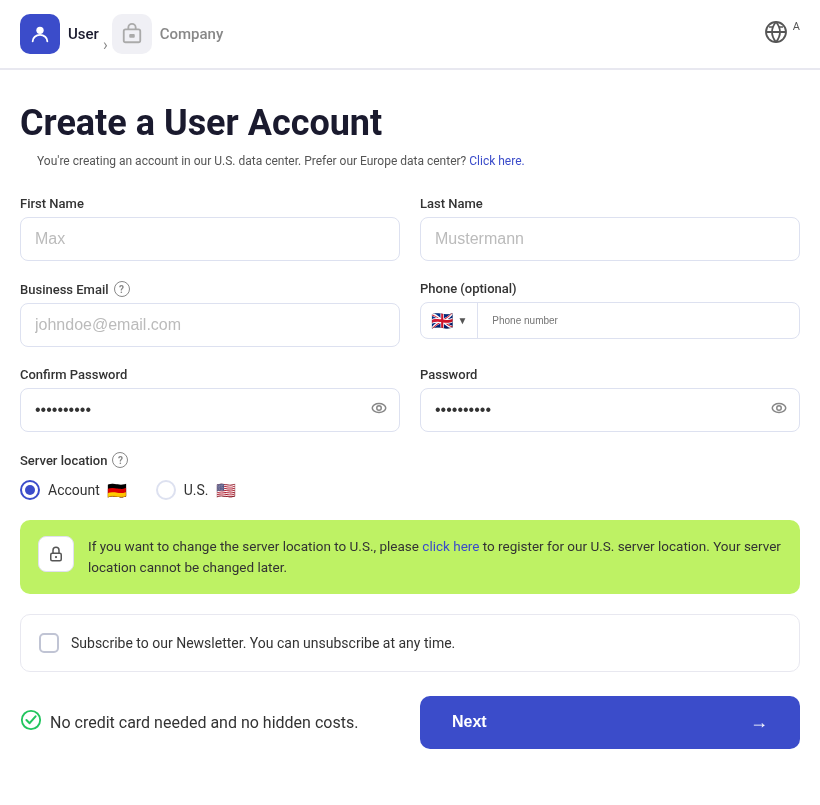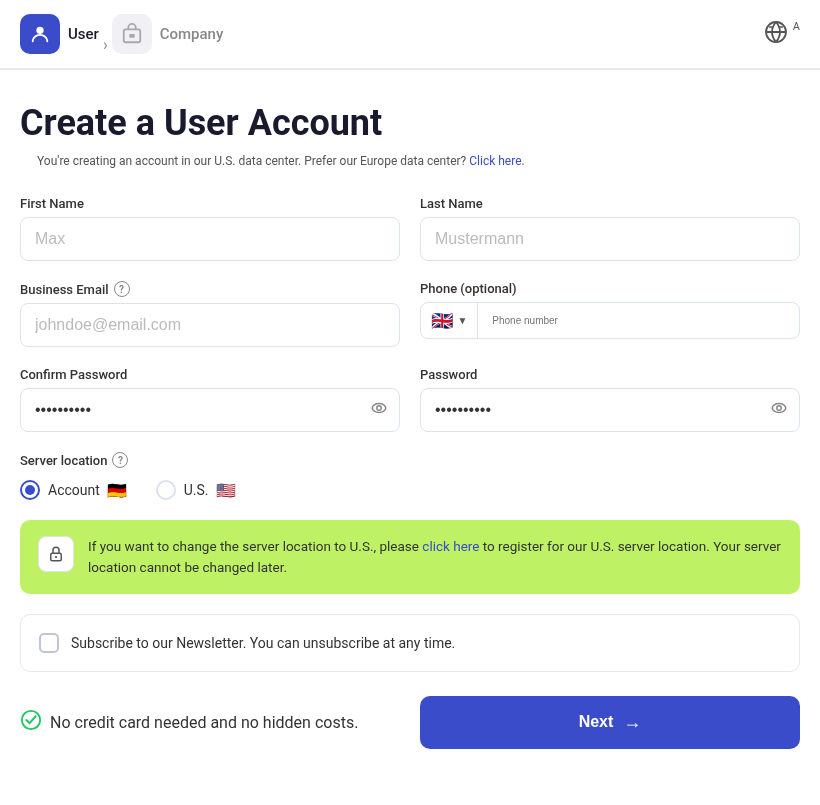--- a/index.html
+++ b/index.html
@@ -304,29 +304,29 @@
     }
     .check-green {
       color: #22c55e;
       font-size: 20px;
     }
     .next-btn {
       background: #3b4cca;
       color: #fff;
       border: none;
       border-radius: 10px;
-      padding: 16px 40px;
+      padding: 16px 32px;
       font-size: 16px;
       font-weight: 600;
       cursor: pointer;
       display: flex;
       align-items: center;
       gap: 10px;
       min-width: 380px;
-      justify-content: center;
+      justify-content: space-between;
     }
     .next-arrow {
       font-size: 18px;
     }
   </style>
 </head>
 <body>
 
 <div class="top-nav">
   <div class="nav-left">

